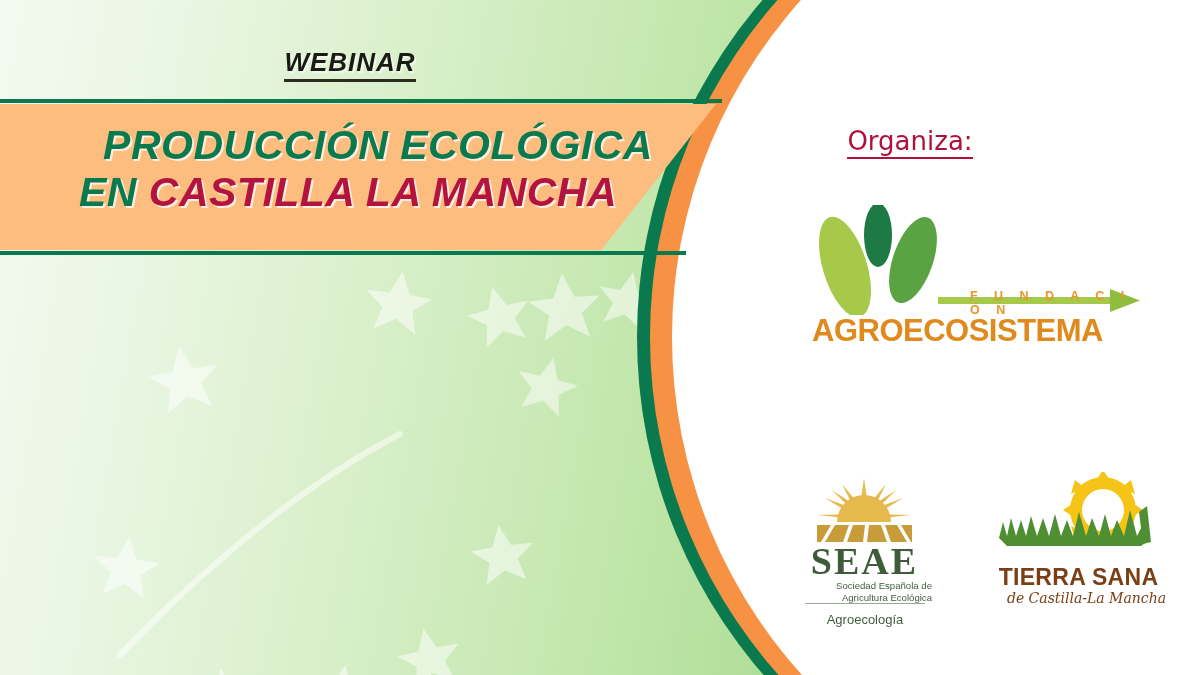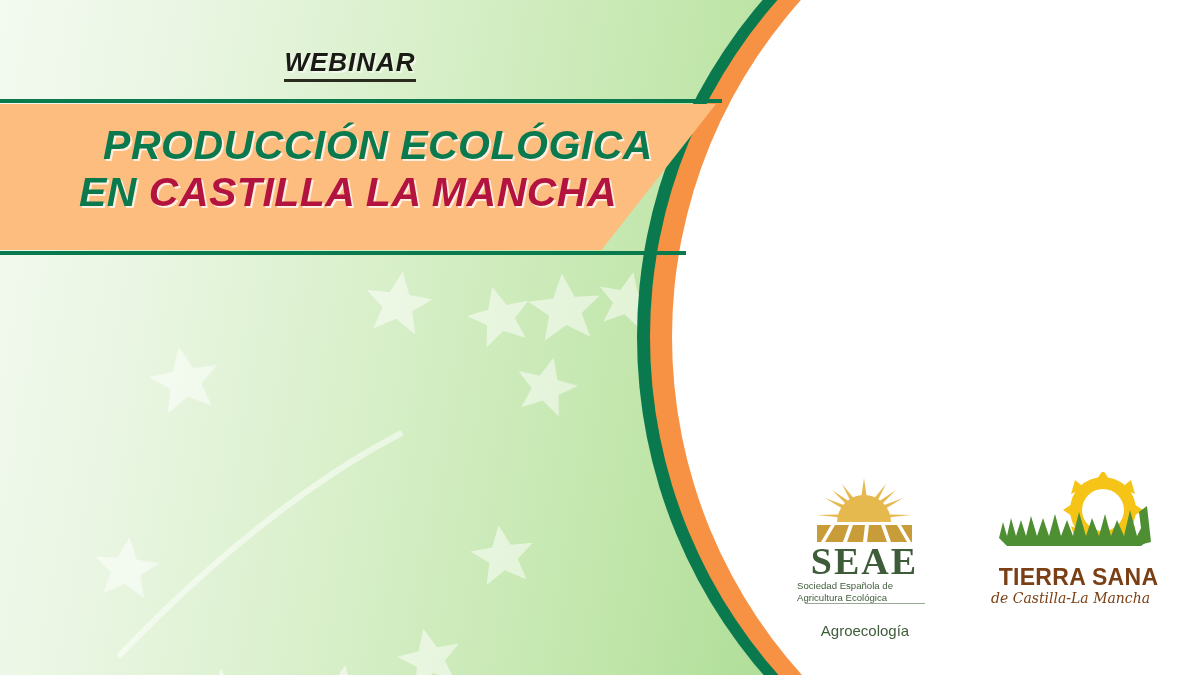--- a/index.html
+++ b/index.html
@@ -114,38 +114,38 @@
 
   
   .logo-seae{position:absolute;left:97px;top:470px;width:135px;height:155px;}
   .seae-word{
     position:absolute;left:0;top:72px;width:135px;text-align:center;
     font-family:"Liberation Serif",serif;
     font-size:38px;font-weight:bold;letter-spacing:2px;
     color:#3f5c3a;line-height:1;
   }
   .seae-sub{
-    position:absolute;left:0;top:110px;width:135px;text-align:left;
+    position:absolute;left:0;top:110px;width:135px;text-align:right;
     font-size:9.6px;color:#3f5c3a;line-height:1.22;
   }
   .seae-sub2{
     position:absolute;left:8px;top:133px;width:120px;text-align:center;
-    font-size:15px;color:#3f5c3a;
-    border-top:1px solid #9aa898;padding-top:18px;
+    font-size:13px;color:#3f5c3a;
+    border-top:1px solid #9aa898;padding-top:8px;
   }
 
   
   .logo-tierra{position:absolute;left:255px;top:472px;width:175px;height:145px;margin-left:36px;}
   .tierra-word{
     position:absolute;left:0;top:92px;width:175px;text-align:center;
     font-size:23px;font-weight:bold;letter-spacing:.3px;
     color:#7a3f14;
   }
   .tierra-sub{
-    position:absolute;left:0;top:118px;width:175px;text-align:left;
+    position:absolute;left:0;top:118px;width:175px;text-align:right;
     font-size:14px;font-style:italic;
     font-family:"DejaVu Serif",serif;
     color:#7a3f14;
   }
 </style>
 </head>
 <body>
 
 <div id="slide">
 
@@ -188,21 +188,37 @@
 
   <div class="title">
     <span class="line1 t-green">PRODUCCIÓN ECOLÓGICA</span>
     <span class="line2">
       <span class="t-green">EN </span><span class="t-red">CASTILLA LA MANCHA</span>
     </span>
   </div>
 
   <div class="rightcol">
 
-
+    <div class="label label-organiza">
+      <span>Organiza:</span>
+    </div>
+
+    <div class="logo-agro">
+      <svg width="340" height="110" viewBox="0 0 340 110">
+        <ellipse cx="35" cy="62" rx="22" ry="52" fill="#a6c94a" transform="rotate(-17 35 62)"></ellipse>
+        <ellipse cx="68" cy="30" rx="14" ry="32" fill="#1e7a45"></ellipse>
+        <ellipse cx="103" cy="55" rx="20" ry="45" fill="#5aa342" transform="rotate(19 103 55)"></ellipse>
+        <g>
+          <rect x="128" y="92" width="182" height="7" fill="#a6c94a"></rect>
+          <path d="M300 84 L330 95.5 L300 107 Z" fill="#8fbe3f"></path>
+        </g>
+      </svg>
+      <div class="fund-txt">F U N D A C I Ó N</div>
+      <div class="agro-txt">AGROECOSISTEMA</div>
+    </div>
 
 
     <div class="logo-seae">
       <svg width="135" height="80" viewBox="0 0 135 80">
         <g fill="#e6b94f">
           <path d="M67 8 L71 36 L63 36 Z"></path>
           <path d="M45 14 L64 37 L58 40 Z"></path>
           <path d="M89 14 L70 37 L76 40 Z"></path>
           <path d="M28 28 L60 40 L56 45 Z"></path>
           <path d="M106 28 L74 40 L78 45 Z"></path>

